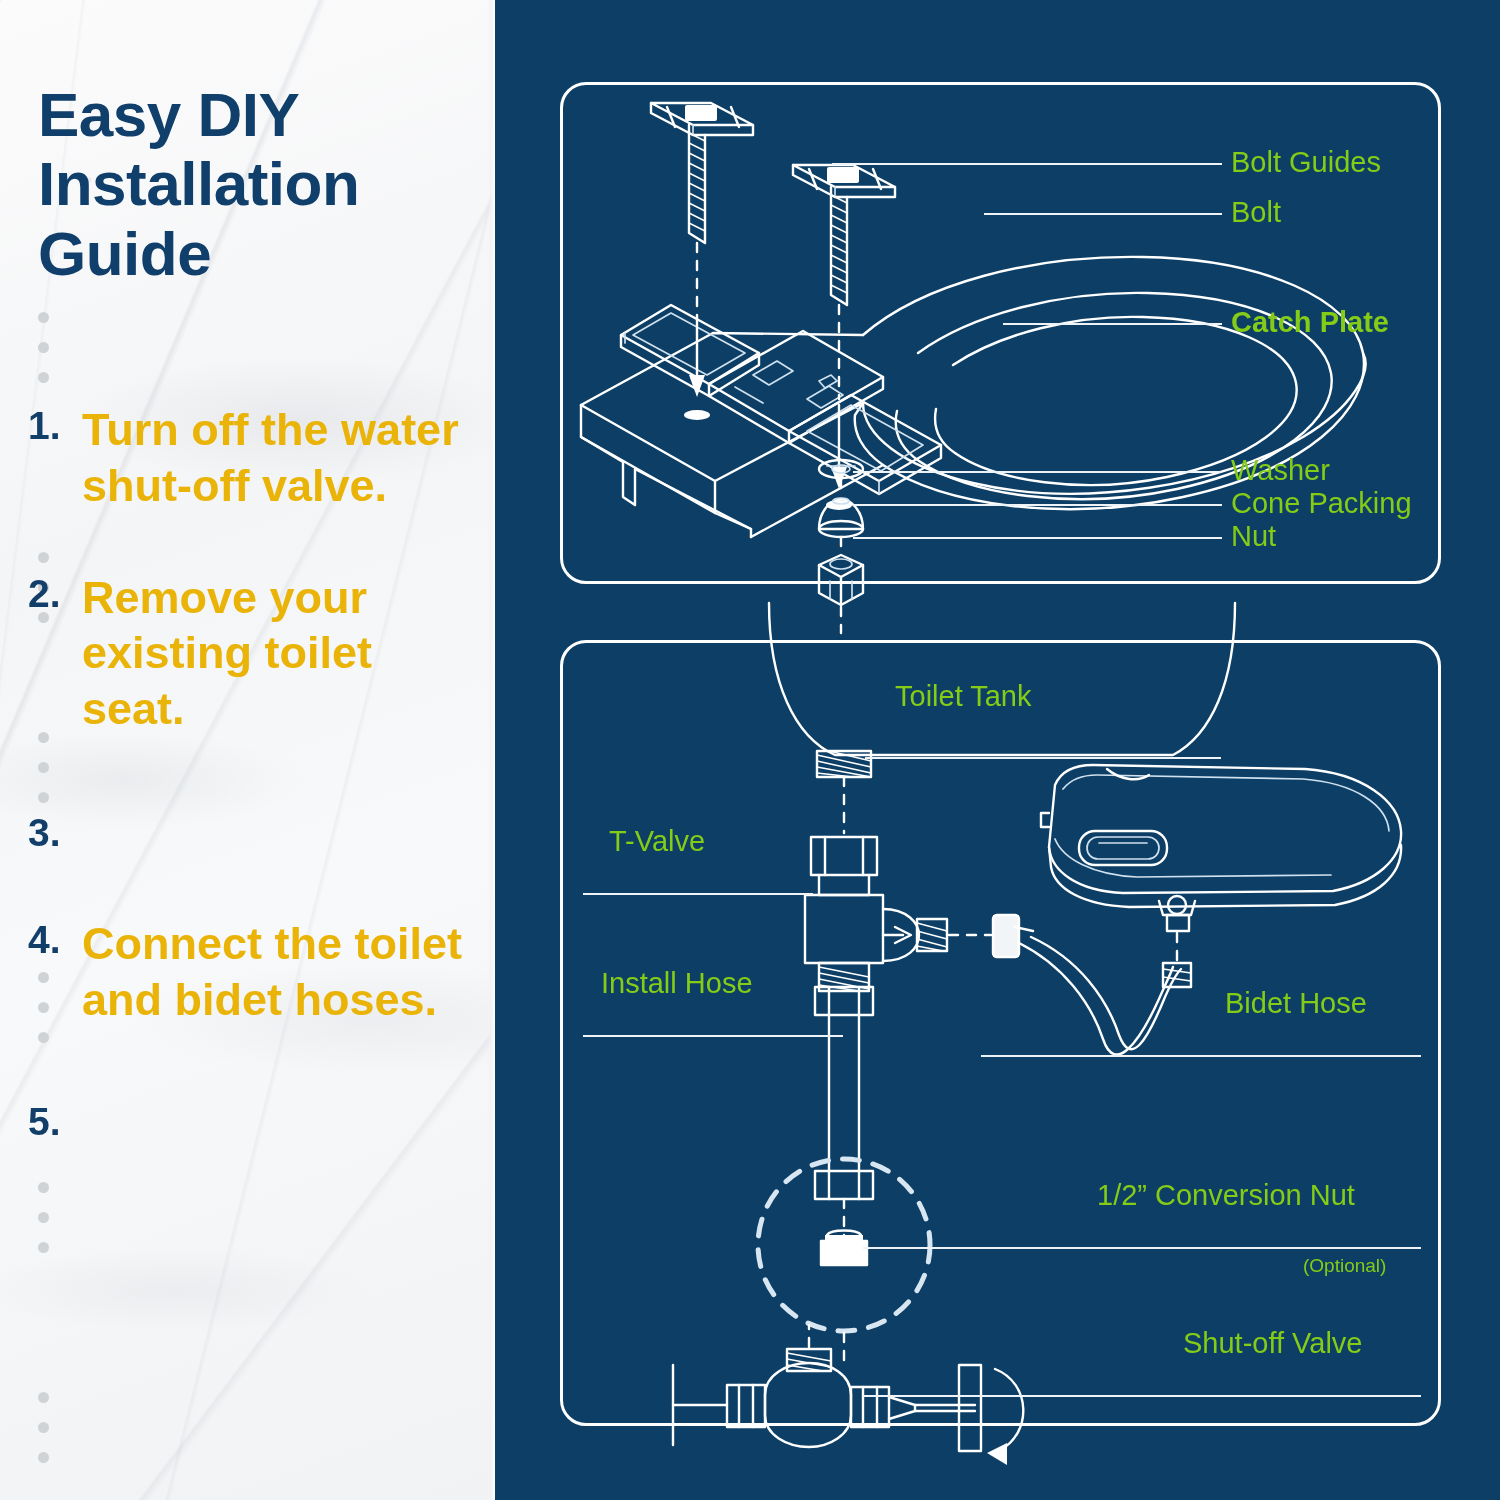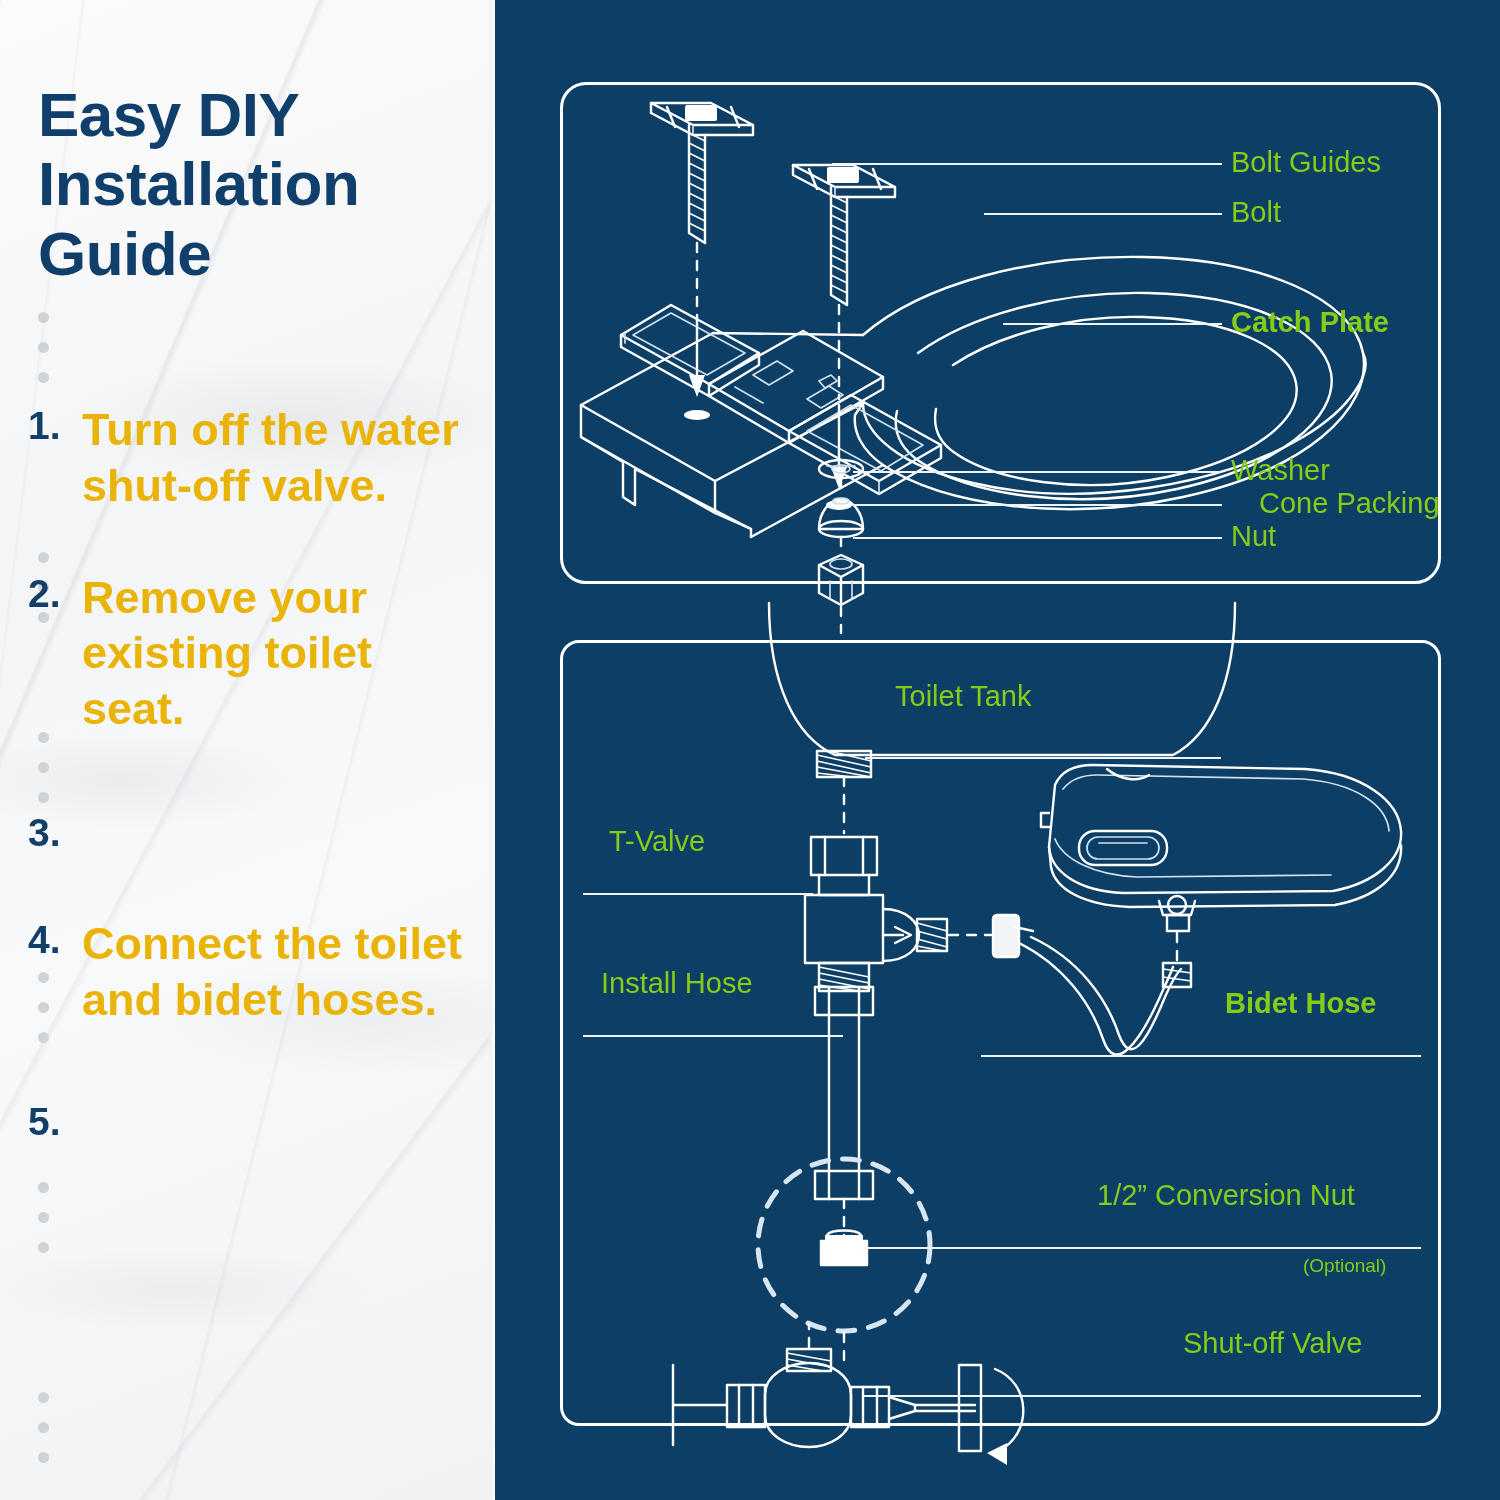--- a/index.html
+++ b/index.html
@@ -61,21 +61,21 @@
     white-space:pre-line;
   }
 
   
   .right-area { position:absolute; left:495px; top:0; width:1005px; height:1500px; background:#0d3f66; }
 
   .panel {
     position:absolute; border:3px solid #ffffff; border-radius:26px;
   }
   #panel-top    { left:65px;  top:82px;  width:875px; height:496px; }
-  #panel-bottom { left:65px;  top:640px; width:875px; height:780px;border-radius:19px; }
+  #panel-bottom { left:65px;  top:640px; width:875px; height:780px; }
 
   .label {
     position:absolute; color:#84cc16; font-size:29px; line-height:1.05;
     white-space:nowrap;
   }
   .label.small { font-size:19px; }
   .leader {
     position:absolute; height:2px; background:#eef3f7;
   }
 
@@ -290,21 +290,21 @@
       <div class="leader" style="left:421px; top:128px; width:238px;"></div>
       <div class="leader" style="left:440px; top:238px; width:219px;"></div>
       <div class="leader" style="left:290px; top:386px; width:369px;"></div>
       <div class="leader" style="left:290px; top:419px; width:369px;"></div>
       <div class="leader" style="left:290px; top:452px; width:369px;"></div>
 
       <div class="label" style="left:668px; top:62px;">Bolt Guides</div>
       <div class="label" style="left:668px; top:112px;">Bolt</div>
       <div class="label" style="left:668px; top:222px;font-weight:bold;">Catch Plate</div>
       <div class="label" style="left:668px; top:370px;">Washer</div>
-      <div class="label" style="left:696px; top:403px;">Cone Packing</div>
+      <div class="label" style="left:668px; top:403px;">Cone Packing</div>
       <div class="label" style="left:668px; top:436px;">Nut</div>
     </div>
 
     <div class="panel" id="panel-bottom">
 
       <svg width="869" height="774" viewBox="0 0 869 774">
 
         <path class="ln" d="M206 -40 C206 40 232 94 272 112 L610 112 C648 92 672 40 672 -40"></path>
 
         <rect class="ln" x="254" y="108" width="54" height="26"></rect>
@@ -456,20 +456,20 @@
 
       <div class="leader" style="left:20px;  top:250px; width:230px;"></div>
       <div class="leader" style="left:20px;  top:392px; width:260px;"></div>
       <div class="leader" style="left:418px; top:412px; width:440px;"></div>
       <div class="leader" style="left:300px; top:604px; width:558px;"></div>
       <div class="leader" style="left:300px; top:752px; width:558px;"></div>
 
       <div class="label" style="left:332px; top:38px;">Toilet Tank</div>
       <div class="label" style="left:38px;  top:183px;margin-left:8px;">T-Valve</div>
       <div class="label" style="left:38px;  top:325px;">Install Hose</div>
-      <div class="label" style="left:662px; top:345px;font-weight:bold;">Bidet Hose</div>
+      <div class="label" style="left:662px; top:345px;">Bidet Hose</div>
       <div class="label" style="left:534px; top:537px;">1/2” Conversion Nut</div>
       <div class="label small" style="left:740px; top:613px;">(Optional)</div>
       <div class="label" style="left:620px; top:685px;">Shut-off Valve</div>
     </div>
 
   </div>
 </div>
 
 </body></html>

